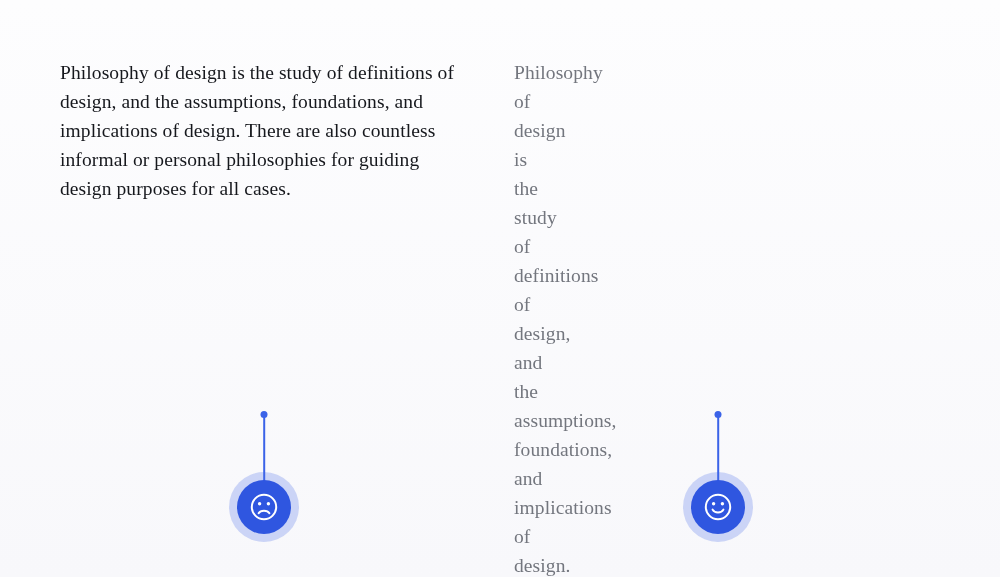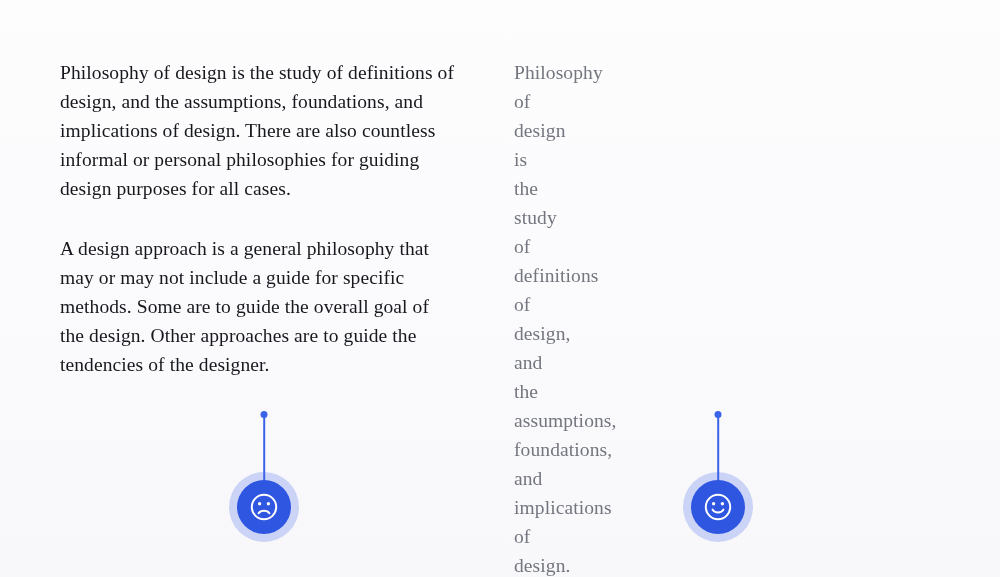--- a/index.html
+++ b/index.html
@@ -107,21 +107,20 @@
 </style>
 </head>
 <body>
 
 <div class="canvas">
 
   <div class="columns">
 
     <div class="column col-dark">
       <p class="para first">Philosophy of design is the study of definitions of design, and the assumptions, foundations, and implications of design. There are also countless informal or personal philosophies for guiding design purposes for all cases.</p>
-      <p class="para second">A design approach is a general philosophy that may or may not include a guide for specific methods. Some are to guide the overall goal of the design. Other approaches are to guide the tendencies of the designer.</p>
     </div>
 
     <div class="column col-muted right">
       <p class="para first">Philosophy of design is the study of definitions of design, and the assumptions, foundations, and implications of design. There are also countless informal or personal philosophies for guiding design purposes for all cases.</p>
       <p class="para second">A design approach is a general philosophy that may or may not include a guide for specific methods. Some are to guide the overall goal of the design. Other approaches are to guide the tendencies of the designer.</p>
     </div>
 
   </div>
 
   <div class="markers">

